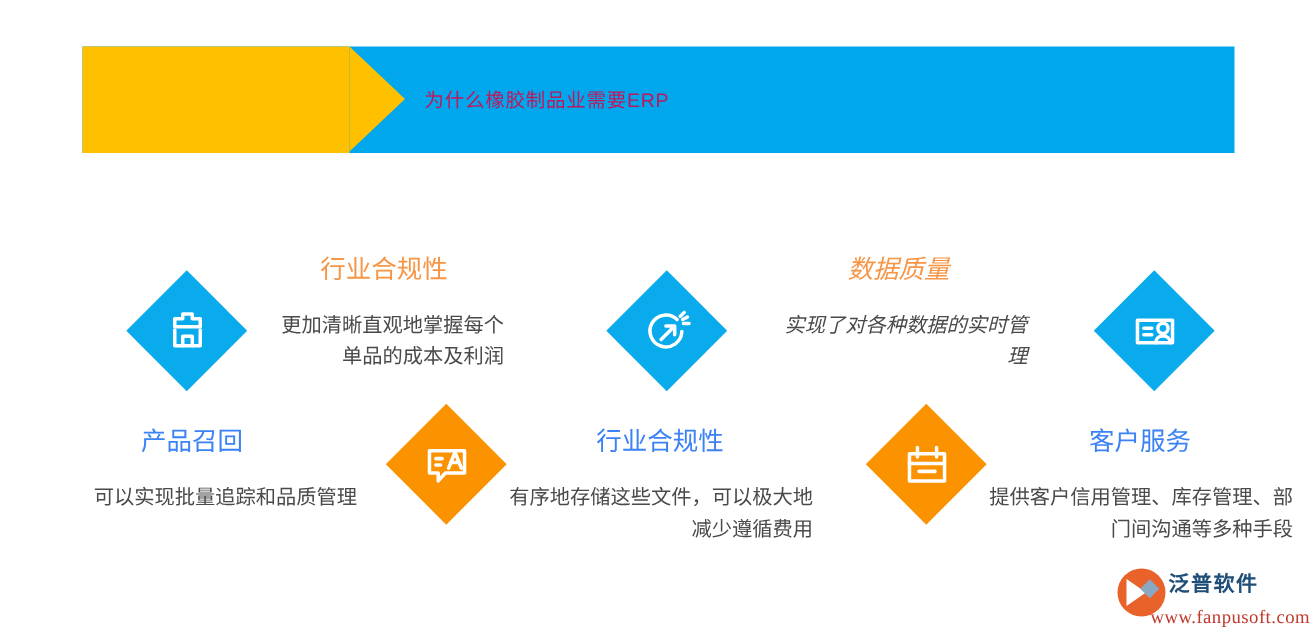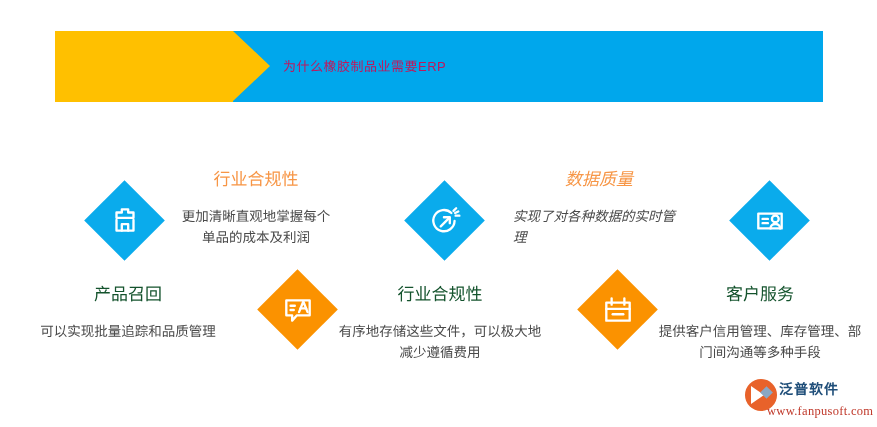--- a/index.html
+++ b/index.html
@@ -98,29 +98,29 @@
     position: absolute;
   }
   .block .head {
     font-size: 17px;
     line-height: 24px;
     text-align: center;
     white-space: nowrap;
     margin: 0 0 8px 0;
     font-weight: normal;
   }
-  .block .head.blue { color: #14532d; }
+  .block .head.blue { color: #3b82f6; }
   .block .head.orange { color: #f79646; }
   .block .body {
     font-size: 13.5px;
     line-height: 21px;
     color: #4a4a4a;
-    text-align: center;
-  }
-  .block .body.left { text-align: left; }
+    text-align: right;
+  }
+  .block .body.left { text-align: right; }
 
   
   #blk-byproduct { left: 176px; top: 168px; width: 160px; }
   #blk-dataquality { left: 513px; top: 168px; width: 172px; font-style: italic; }
   #blk-recall { left: 18px; top: 283px; width: 220px; }
   #blk-compliance { left: 338px; top: 283px; width: 204px; }
   #blk-service { left: 658px; top: 283px; width: 204px; }
 
   #dia-1 { left: 96px; top: 192px; }
   #dia-2 { left: 416px; top: 192px; }

